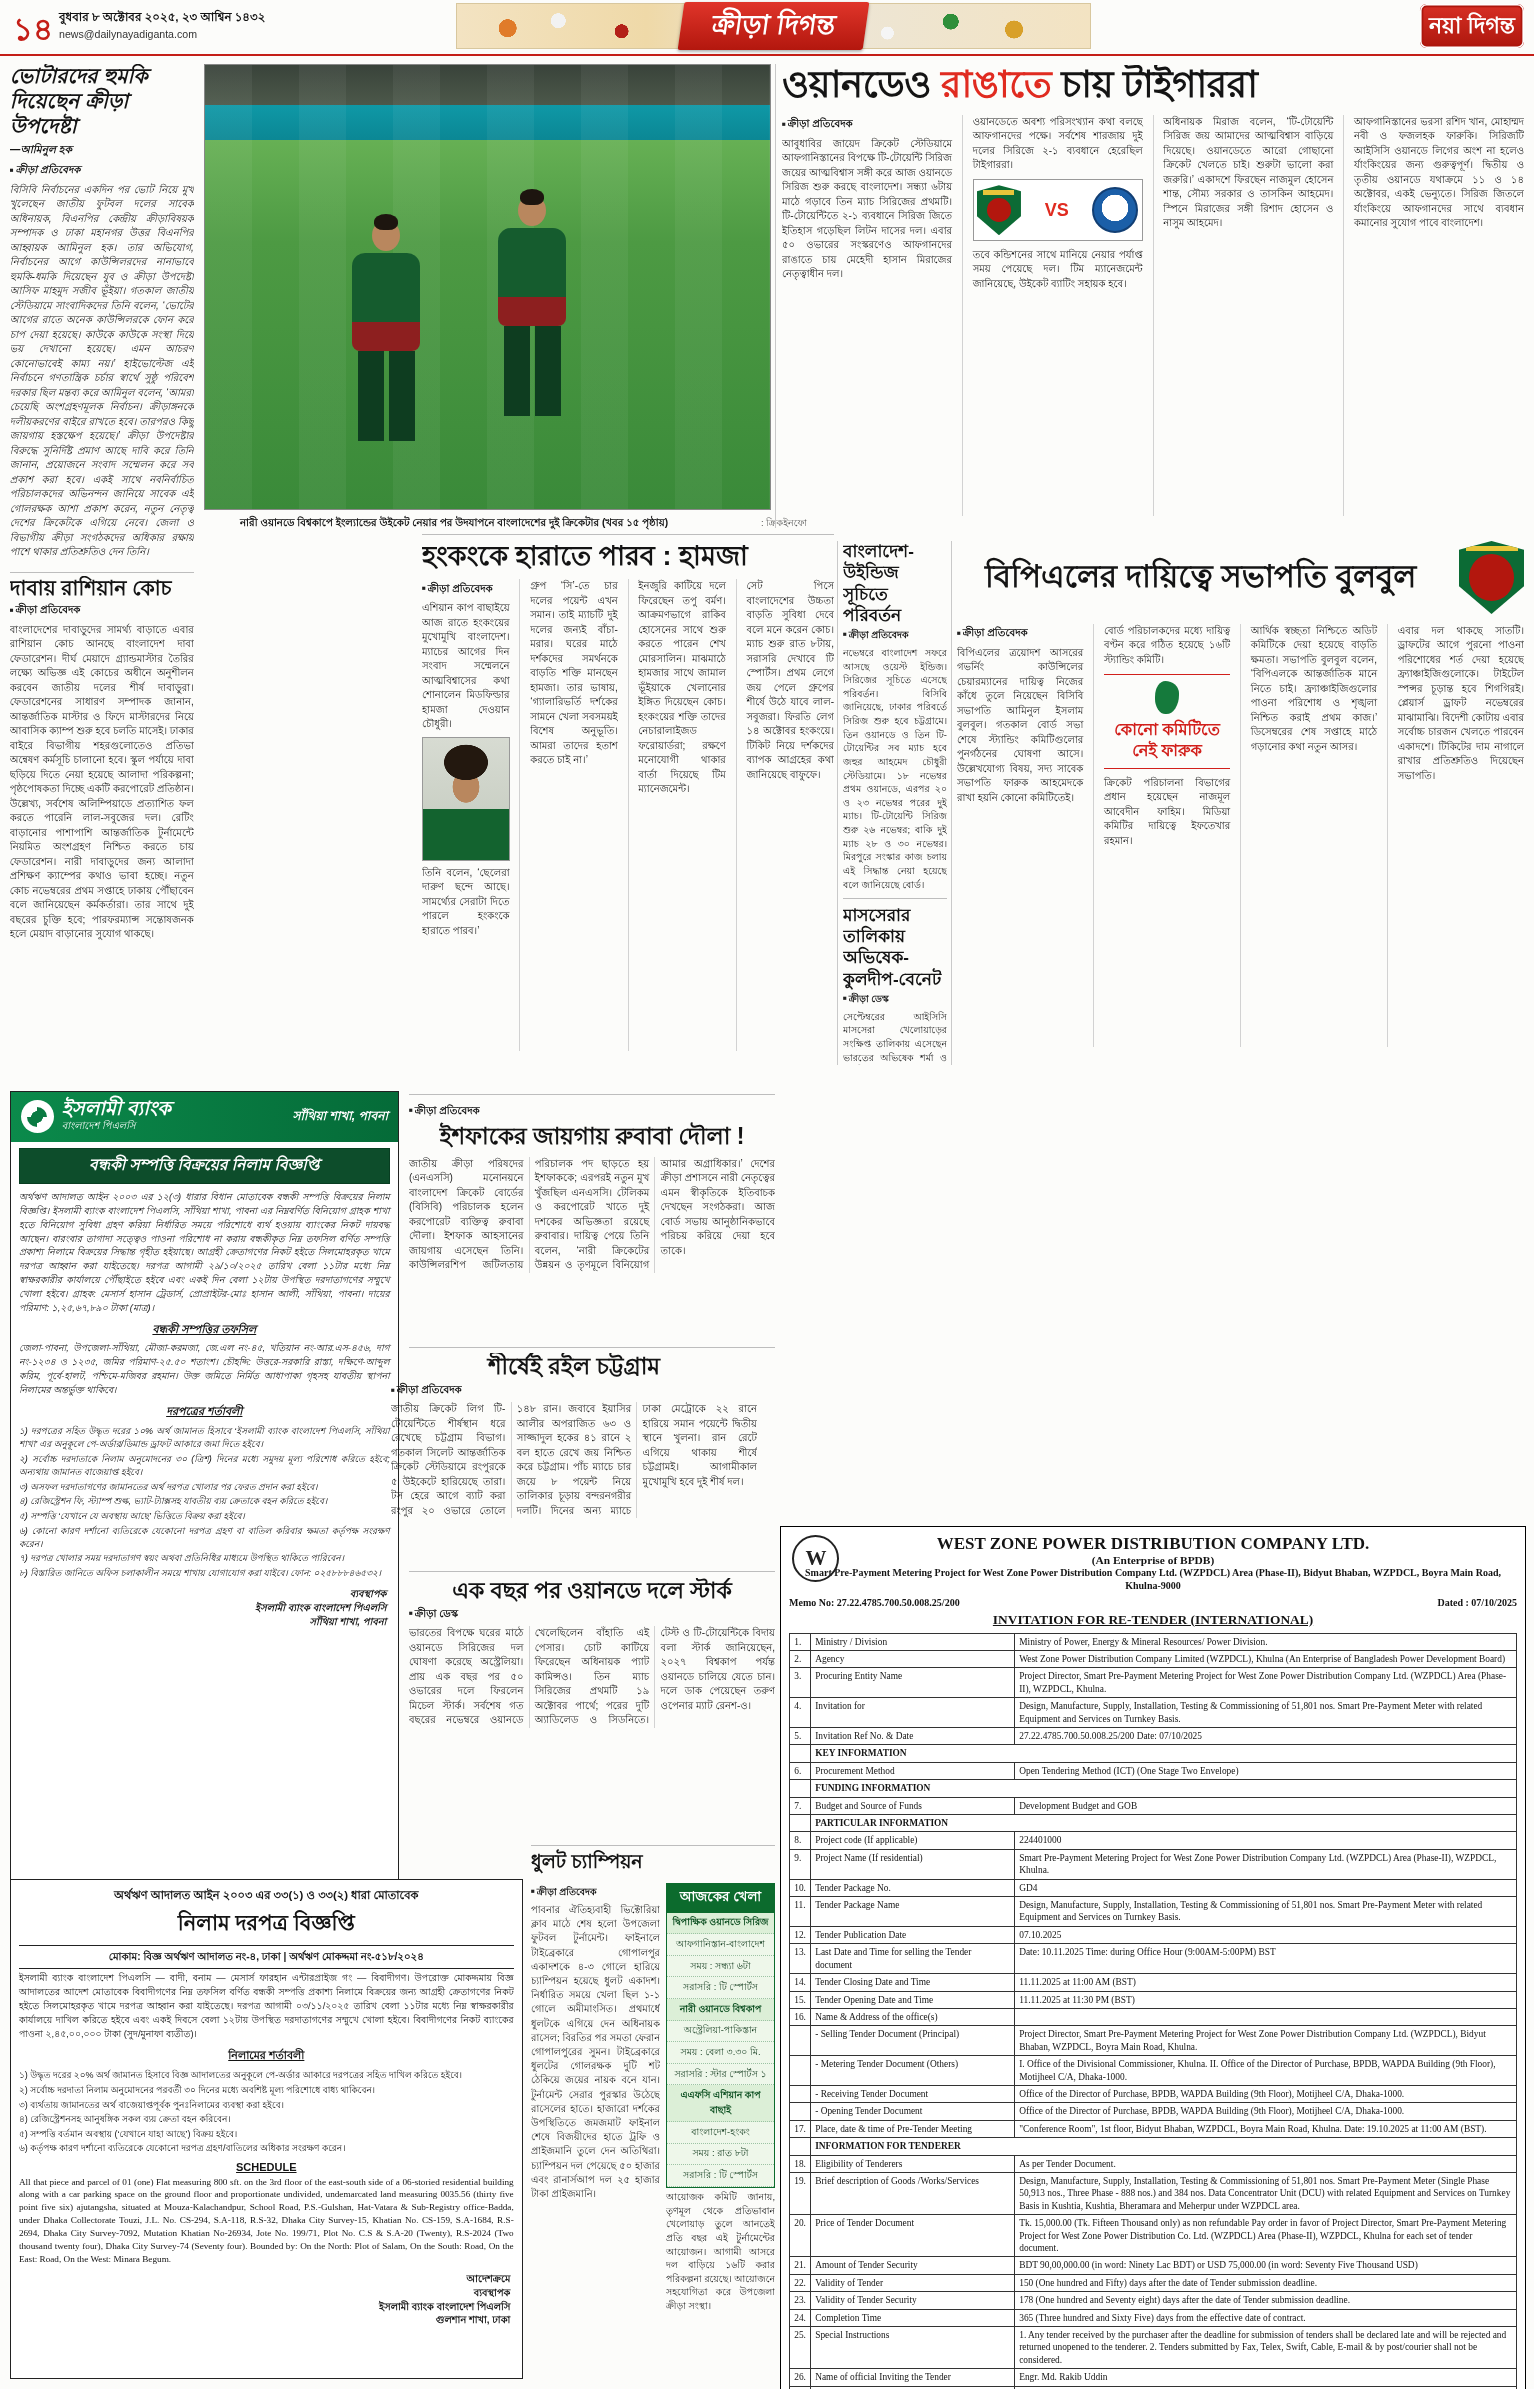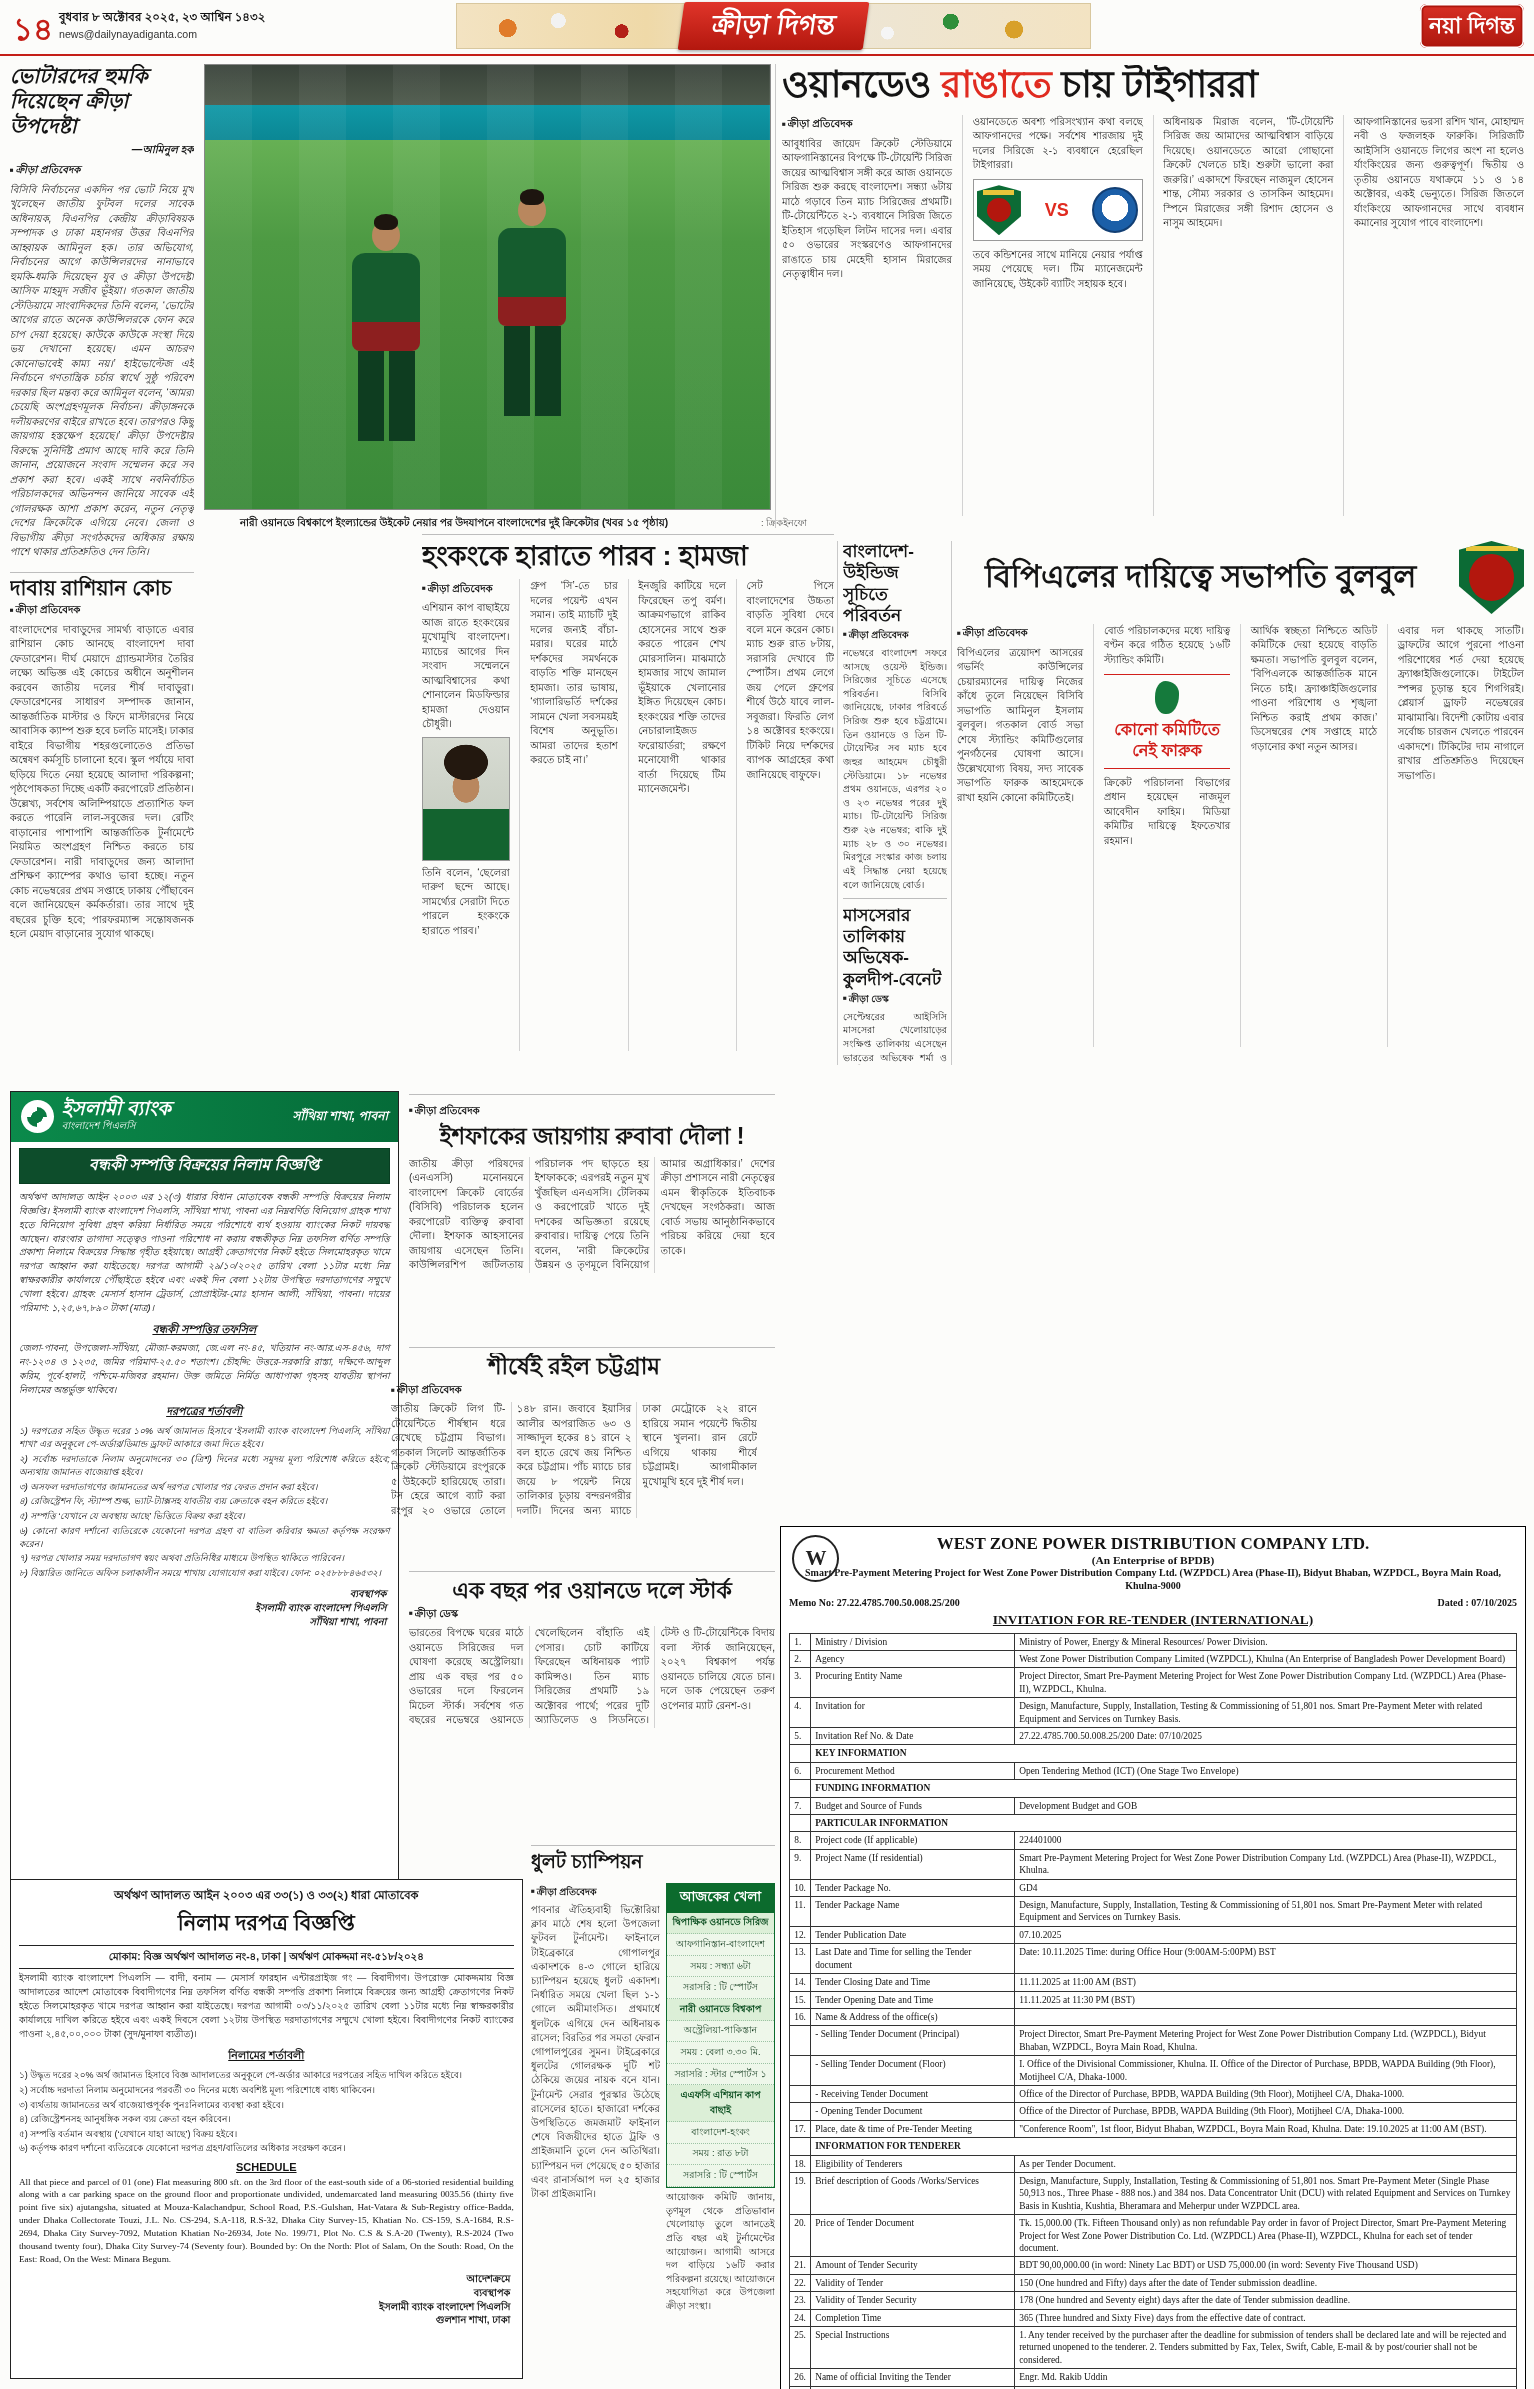--- a/index.html
+++ b/index.html
@@ -120,21 +120,21 @@
 <div class="abs masthead" style="left:456px;top:3.3px;width:635px;height:46px;">
   <div class="ribbon">ক্রীড়া দিগন্ত</div>
 </div>
 <div class="abs" style="left:1420px;top:4.1px;width:104px;height:44px;">
   <div class="brand">নয়া দিগন্ত</div>
 </div>
 <div class="redline" style="top:54px;"></div>
 
 <div class="abs" style="left:9.8px;top:64px;width:184px;height:505px;overflow:hidden;font-style:italic;">
   <div class="h-md">ভোটারদের হুমকি দিয়েছেন ক্রীড়া উপদেষ্টা</div>
-  <div style="text-align:right;font-size:10.6px;font-weight:bold;margin:3.3px 0;">—আমিনুল হক</div>
+  <div style="font-size:10.6px;font-weight:bold;margin:3.3px 0;">—আমিনুল হক</div>
   <div class="reporter">ক্রীড়া প্রতিবেদক</div>
   <div class="body-txt">বিসিবি নির্বাচনের একদিন পর ভোট নিয়ে মুখ খুলেছেন জাতীয় ফুটবল দলের সাবেক অধিনায়ক, বিএনপির কেন্দ্রীয় ক্রীড়াবিষয়ক সম্পাদক ও ঢাকা মহানগর উত্তর বিএনপির আহ্বায়ক আমিনুল হক। তার অভিযোগ, নির্বাচনের আগে কাউন্সিলরদের নানাভাবে হুমকি-ধমকি দিয়েছেন যুব ও ক্রীড়া উপদেষ্টা আসিফ মাহমুদ সজীব ভূঁইয়া। গতকাল জাতীয় স্টেডিয়ামে সাংবাদিকদের তিনি বলেন, ‘ভোটের আগের রাতে অনেক কাউন্সিলরকে ফোন করে চাপ দেয়া হয়েছে। কাউকে কাউকে সংস্থা দিয়ে ভয় দেখানো হয়েছে। এমন আচরণ কোনোভাবেই কাম্য নয়।’ হাইভোল্টেজ এই নির্বাচনে গণতান্ত্রিক চর্চার স্বার্থে সুষ্ঠু পরিবেশ দরকার ছিল মন্তব্য করে আমিনুল বলেন, ‘আমরা চেয়েছি অংশগ্রহণমূলক নির্বাচন। ক্রীড়াঙ্গনকে দলীয়করণের বাইরে রাখতে হবে। তারপরও কিছু জায়গায় হস্তক্ষেপ হয়েছে।’ ক্রীড়া উপদেষ্টার বিরুদ্ধে সুনির্দিষ্ট প্রমাণ আছে দাবি করে তিনি জানান, প্রয়োজনে সংবাদ সম্মেলন করে সব প্রকাশ করা হবে। একই সাথে নবনির্বাচিত পরিচালকদের অভিনন্দন জানিয়ে সাবেক এই গোলরক্ষক আশা প্রকাশ করেন, নতুন নেতৃত্ব দেশের ক্রিকেটকে এগিয়ে নেবে। জেলা ও বিভাগীয় ক্রীড়া সংগঠকদের অধিকার রক্ষায় পাশে থাকার প্রতিশ্রুতিও দেন তিনি।</div>
 </div>
 <div class="hrule" style="left:9.8px;top:572px;width:184px;"></div>
 <div class="abs" style="left:9.8px;top:576px;width:184px;height:510px;overflow:hidden;">
   <div class="h-md">দাবায় রাশিয়ান কোচ</div>
   <div class="reporter">ক্রীড়া প্রতিবেদক</div>
   <div class="body-txt">বাংলাদেশের দাবাড়ুদের সামর্থ্য বাড়াতে এবার রাশিয়ান কোচ আনছে বাংলাদেশ দাবা ফেডারেশন। দীর্ঘ মেয়াদে গ্র্যান্ডমাস্টার তৈরির লক্ষ্যে অভিজ্ঞ এই কোচের অধীনে অনুশীলন করবেন জাতীয় দলের শীর্ষ দাবাড়ুরা। ফেডারেশনের সাধারণ সম্পাদক জানান, আন্তর্জাতিক মাস্টার ও ফিদে মাস্টারদের নিয়ে আবাসিক ক্যাম্প শুরু হবে চলতি মাসেই। ঢাকার বাইরে বিভাগীয় শহরগুলোতেও প্রতিভা অন্বেষণ কর্মসূচি চালানো হবে। স্কুল পর্যায়ে দাবা ছড়িয়ে দিতে নেয়া হয়েছে আলাদা পরিকল্পনা; পৃষ্ঠপোষকতা দিচ্ছে একটি করপোরেট প্রতিষ্ঠান। উল্লেখ্য, সর্বশেষ অলিম্পিয়াডে প্রত্যাশিত ফল করতে পারেনি লাল-সবুজের দল। রেটিং বাড়ানোর পাশাপাশি আন্তর্জাতিক টুর্নামেন্টে নিয়মিত অংশগ্রহণ নিশ্চিত করতে চায় ফেডারেশন। নারী দাবাড়ুদের জন্য আলাদা প্রশিক্ষণ ক্যাম্পের কথাও ভাবা হচ্ছে। নতুন কোচ নভেম্বরের প্রথম সপ্তাহে ঢাকায় পৌঁছাবেন বলে জানিয়েছেন কর্মকর্তারা। তার সাথে দুই বছরের চুক্তি হবে; পারফরম্যান্স সন্তোষজনক হলে মেয়াদ বাড়ানোর সুযোগ থাকছে।</div>
 </div>
 
@@ -400,21 +400,21 @@
           <td class="t-lab">Name &amp; Address of the office(s)</td>
           <td class="t-val"></td>
         </tr>
         <tr>
           <td class="t-no"></td>
           <td class="t-lab">-  Selling Tender Document (Principal)</td>
           <td class="t-val">Project Director, Smart Pre-Payment Metering Project for West Zone Power Distribution Company Ltd. (WZPDCL), Bidyut Bhaban, WZPDCL, Boyra Main Road, Khulna.</td>
         </tr>
         <tr>
           <td class="t-no"></td>
-          <td class="t-lab">-  Selling Tender Document (Floor)</td>
+          <td class="t-lab">-  Metering Tender Document (Others)</td>
           <td class="t-val">I. Office of the Divisional Commissioner, Khulna.  II. Office of the Director of Purchase, BPDB, WAPDA Building (9th Floor), Motijheel C/A, Dhaka-1000.</td>
         </tr>
         <tr>
           <td class="t-no"></td>
           <td class="t-lab">-  Receiving Tender Document</td>
           <td class="t-val">Office of the Director of Purchase, BPDB, WAPDA Building (9th Floor), Motijheel C/A, Dhaka-1000.</td>
         </tr>
         <tr>
           <td class="t-no"></td>
           <td class="t-lab">-  Opening Tender Document</td>

